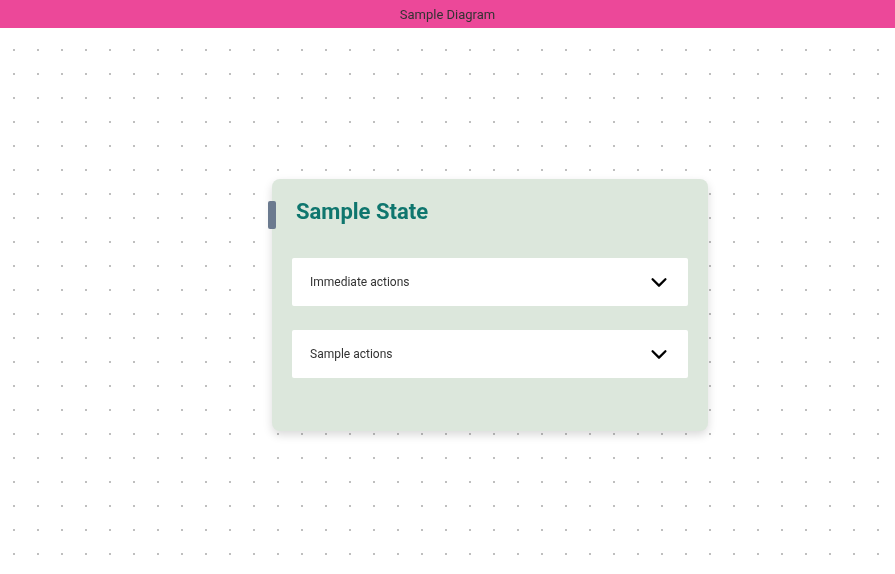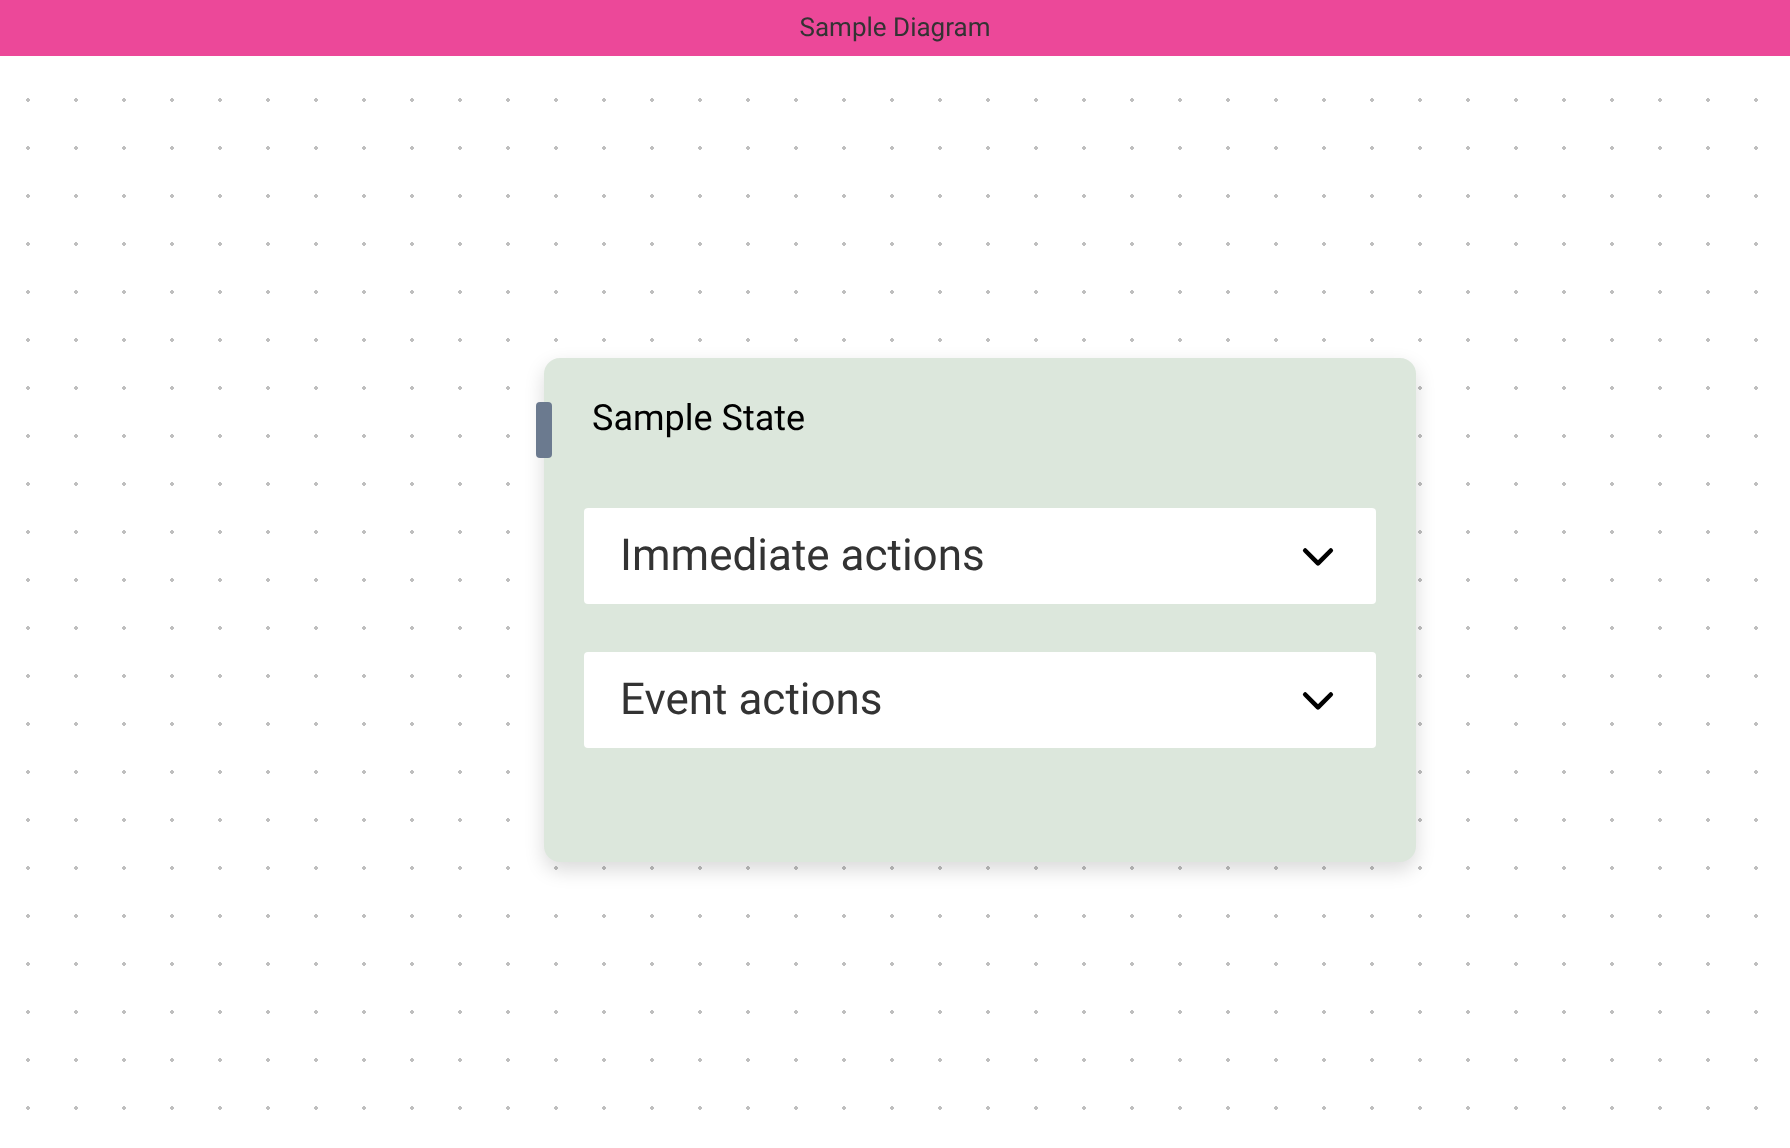--- a/index.html
+++ b/index.html
@@ -58,38 +58,38 @@
     .state-marker {
       position: absolute;
       left: -4px;
       top: 22px;
       width: 8px;
       height: 28px;
       background: #6b7a8f;
       border-radius: 2px;
     }
     .state-title {
-      font-size: 18px;
-      font-weight: 400;
-      color: #000000;
+      font-size: 22px;
+      font-weight: 700;
+      color: #0f766e;
       margin-left: 4px;
     }
     .section-row {
       background: #ffffff;
       height: 48px;
       border-radius: 2px;
       display: flex;
       align-items: center;
       justify-content: space-between;
       padding: 0 18px;
       margin-bottom: 24px;
       cursor: pointer;
     }
     .section-label {
-      font-size: 22px;
+      font-size: 12px;
       color: #333;
     }
     .chevron svg {
       width: 22px;
       height: 22px;
       display: block;
     }
   </style>
 </head>
 <body>
@@ -109,21 +109,21 @@
     <div class="section-row">
       <span class="section-label">Immediate actions</span>
       <span class="chevron">
         <svg viewBox="0 0 24 24" fill="none" stroke="#000" stroke-width="2.5" stroke-linecap="round" stroke-linejoin="round">
           <polyline points="5 9 12 16 19 9"></polyline>
         </svg>
       </span>
     </div>
 
     <div class="section-row">
-      <span class="section-label">Event actions</span>
+      <span class="section-label">Sample actions</span>
       <span class="chevron">
         <svg viewBox="0 0 24 24" fill="none" stroke="#000" stroke-width="2.5" stroke-linecap="round" stroke-linejoin="round">
           <polyline points="5 9 12 16 19 9"></polyline>
         </svg>
       </span>
     </div>
 
   </div>
 
 </div>

